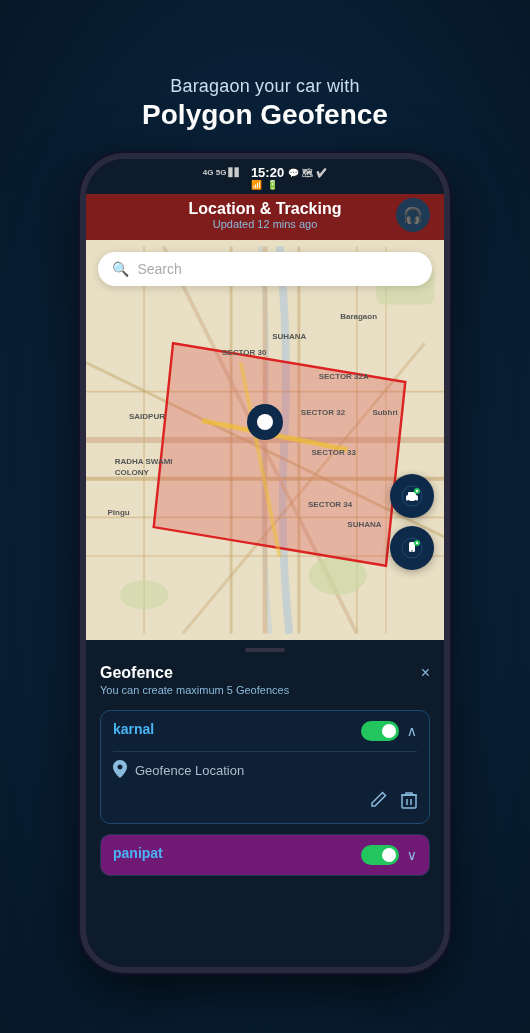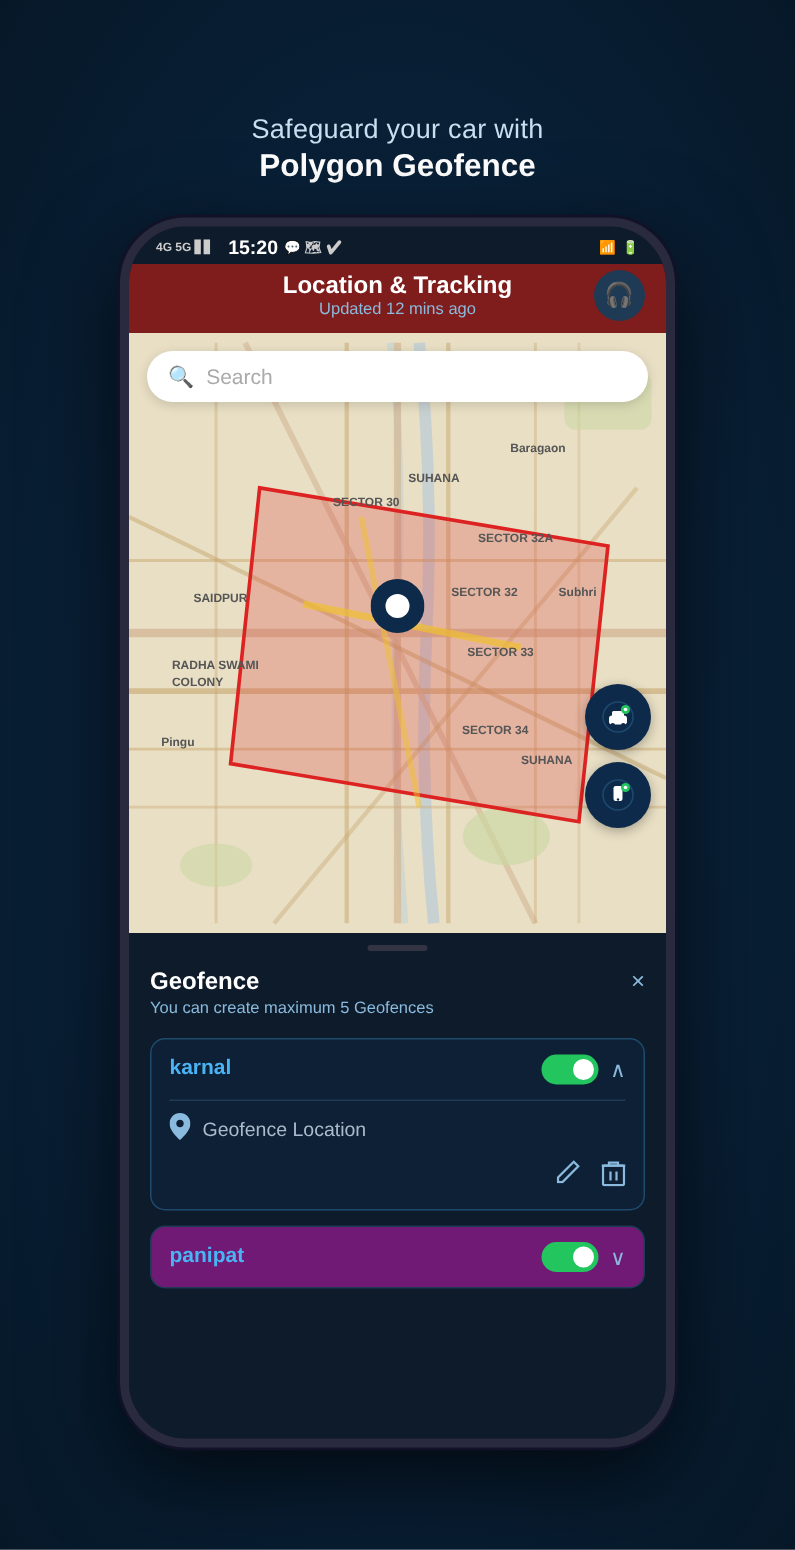--- a/index.html
+++ b/index.html
@@ -40,20 +40,21 @@
 
     
     .status-bar {
       background: #0d1b2a;
       display: flex;
       justify-content: space-between;
       align-items: center;
       padding: 6px 18px 4px;
       font-size: 10px;
       color: #ccc;
+      flex-direction: column;
     }
 
     .status-left {
       display: flex;
       gap: 4px;
       align-items: center;
       font-size: 9px;
       font-weight: 600;
     }
 
@@ -333,22 +334,22 @@
       position: absolute;
       inset: 0;
       width: 100%;
       height: 100%;
     }
   </style>
 </head>
 <body>
 
 <div style="text-align:center; margin-top:38px;">
-  <div class="headline" style="font-size:18px;color:#c8dff0;font-family:sans-serif;font-weight:400;">Safeguard your car with</div>
-  <div style="font-size:21px;color:#fff;font-weight:800;font-family:sans-serif;margin-top:2px;">Polygon Geofence</div>
+  <div class="headline" style="font-size:18px;color:#c8dff0;font-family:sans-serif;font-weight:400;">Baragaon your car with</div>
+  <div style="font-size:28px;color:#fff;font-weight:800;font-family:sans-serif;margin-top:2px;">Polygon Geofence</div>
 </div>
 
 <div class="phone-wrapper">
 
   <div class="status-bar">
     <div class="status-left">
       <span style="font-size:8px;color:#ccc;">4G&nbsp;5G&nbsp;▋▋</span>
       <span class="status-time">15:20</span>
       <span style="font-size:9px;">💬 🗺 ✔</span>
     </div>

